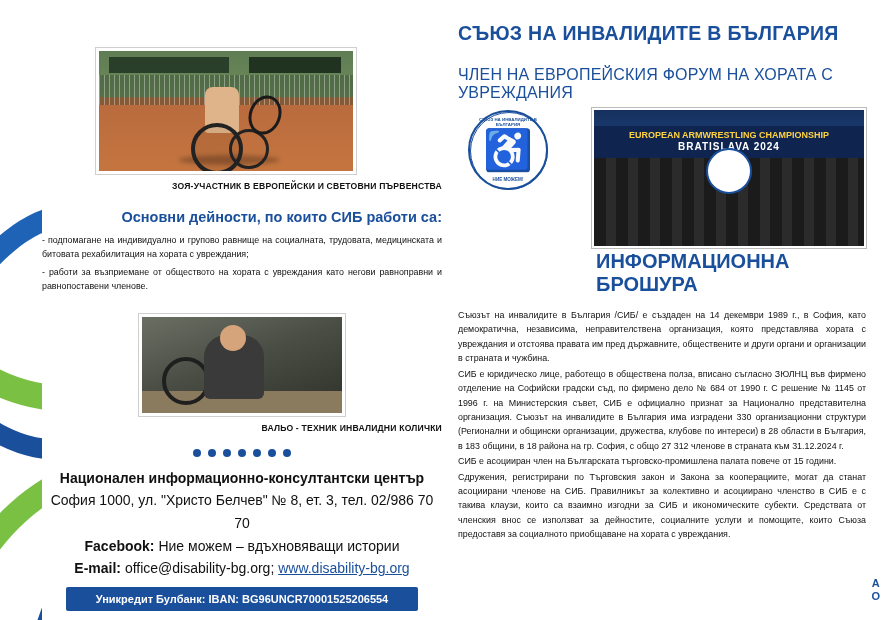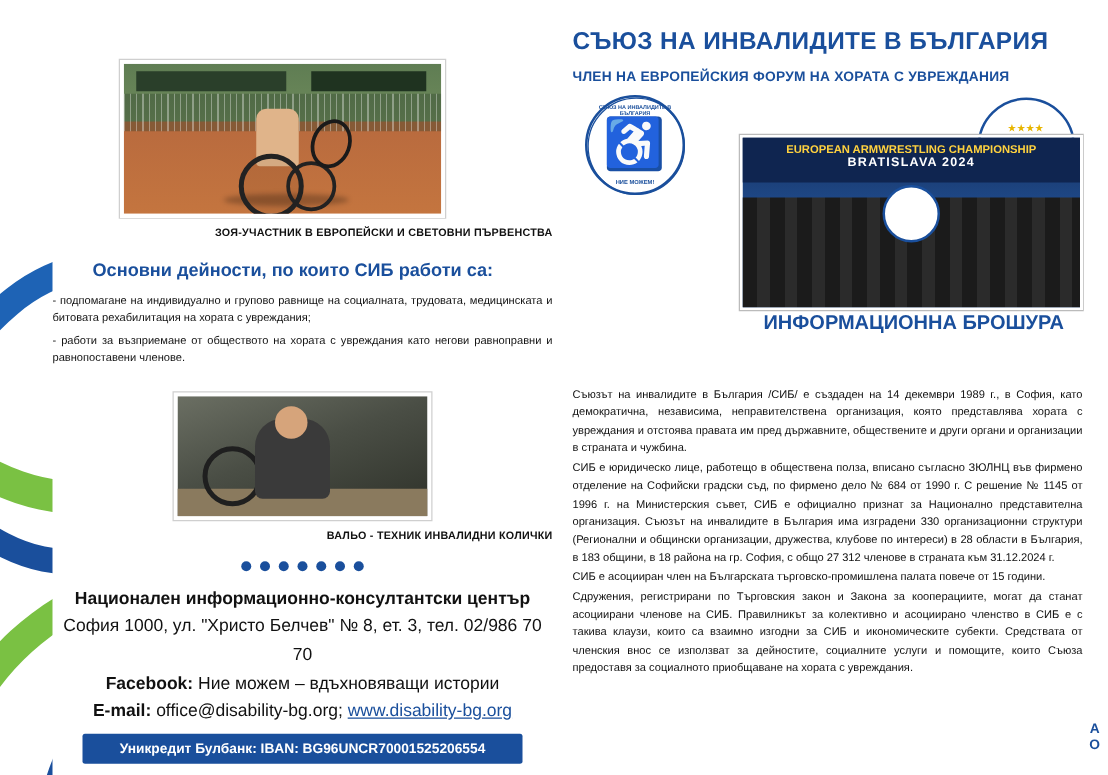--- a/index.html
+++ b/index.html
@@ -52,21 +52,21 @@
   .photo-tennis .wheel{position:absolute;left:92px;top:72px;width:44px;height:44px;border:4px solid #222;border-radius:50%;background:rgba(0,0,0,.05);}
   .photo-tennis .wheel2{position:absolute;left:130px;top:78px;width:34px;height:34px;border:3px solid #222;border-radius:50%;}
   .photo-tennis .racket{position:absolute;left:150px;top:44px;width:26px;height:34px;border:3px solid #1a1a1a;border-radius:50%;transform:rotate(20deg);}
   .photo-tennis .shadow{position:absolute;left:80px;top:104px;width:100px;height:10px;background:rgba(0,0,0,.25);border-radius:50%;filter:blur(2px);}
 
   .cap{
     text-align:right;font-weight:bold;font-size:8.6px;color:#111;
     letter-spacing:.2px;margin-top:7px;
   }
   .sec-title{
-    color:#1a4f9c;font-weight:bold;font-size:14.5px;text-align:left;
+    color:#1a4f9c;font-weight:bold;font-size:14.5px;text-align:right;
     margin:18px 0 8px 0;
     padding-left:32px;
   }
   .body-txt{
     font-size:8.9px;line-height:1.62;color:#111;text-align:justify;
   }
   .body-txt p{margin:0 0 3px 0;}
 
   .photo-valio{
     width:200px;height:96px;margin:20px auto 0 auto;
@@ -93,21 +93,21 @@
     font-weight:bold;font-size:11px;text-align:center;padding:6px 0;
     border-radius:2px;
   }
 
   
   .right-col{position:absolute;left:458px;top:22px;width:408px;}
   .r-title{
     color:#1a4f9c;font-weight:bold;font-size:19.5px;letter-spacing:.3px;
   }
   .r-sub{
-    color:#1a4f9c;font-weight:bold;font-size:11px;margin-top:11px;letter-spacing:.2px;
+    color:#1a4f9c;font-weight:normal;font-size:16px;margin-top:21px;letter-spacing:.2px;
   }
   .logos{position:relative;height:78px;margin-top:8px;}
   .logo-sib{
     position:absolute;left:10px;top:0;width:76px;height:76px;border-radius:50%;
     background:#fff;border:2px solid #1a4f9c;
     display:flex;align-items:center;justify-content:center;
   }
   .logo-sib .ring-txt{
     position:absolute;left:0;top:0;width:100%;height:100%;border-radius:50%;
     border:1px solid #1a4f9c;
@@ -123,28 +123,28 @@
     display:flex;flex-direction:column;align-items:center;justify-content:center;
     text-align:center;font-weight:bold;font-size:6px;line-height:1.25;
   }
   .logo-edf .stars{color:#e8b500;font-size:7px;letter-spacing:1px;margin-bottom:2px;}
 
   .photo-arm{
     position:absolute;right:0;top:86px;width:270px;height:136px;
     background:linear-gradient(180deg,#16305e 0%,#1f4a8a 40%,#2a5ea8 100%);
     border:2px solid #fff;box-shadow:0 0 0 1px #bbb;
   }
-  .photo-arm .bnr{position:absolute;left:0;top:0;width:100%;height:36px;background:#0f2550;color:#ffd23f;font-weight:bold;font-size:9px;text-align:center;line-height:1.2;padding-top:4px;box-sizing:border-box;}
+  .photo-arm .bnr{position:absolute;left:0;top:16px;width:100%;height:36px;background:#0f2550;color:#ffd23f;font-weight:bold;font-size:9px;text-align:center;line-height:1.2;padding-top:4px;box-sizing:border-box;}
   .photo-arm .bnr small{display:block;color:#fff;font-size:10px;letter-spacing:1px;}
   .photo-arm .team{position:absolute;left:0;bottom:0;width:100%;height:88px;background:repeating-linear-gradient(90deg,#1b1b1b 0 12px,#2b2b2b 12px 22px);}
   .photo-arm .crest{position:absolute;left:50%;top:38px;transform:translateX(-50%);width:42px;height:42px;border-radius:50%;background:#fff;border:2px solid #1a4f9c;}
 
   .r-broshure{
-    position:absolute;right:0;top:228px;width:270px;text-align:center;
-    color:#1a4f9c;font-weight:bold;font-size:16px;
+    position:absolute;right:0;top:228px;width:270px;
+    color:#1a4f9c;font-weight:bold;font-size:20px;
   }
 
   .r-body{
     position:absolute;left:0;top:286px;width:408px;
     font-size:8.9px;line-height:1.62;color:#111;text-align:justify;
   }
   .r-body p{margin:0 0 1px 0;}
 
   .edge-letters{
     position:absolute;right:6px;bottom:16px;color:#1a4f9c;font-weight:bold;

